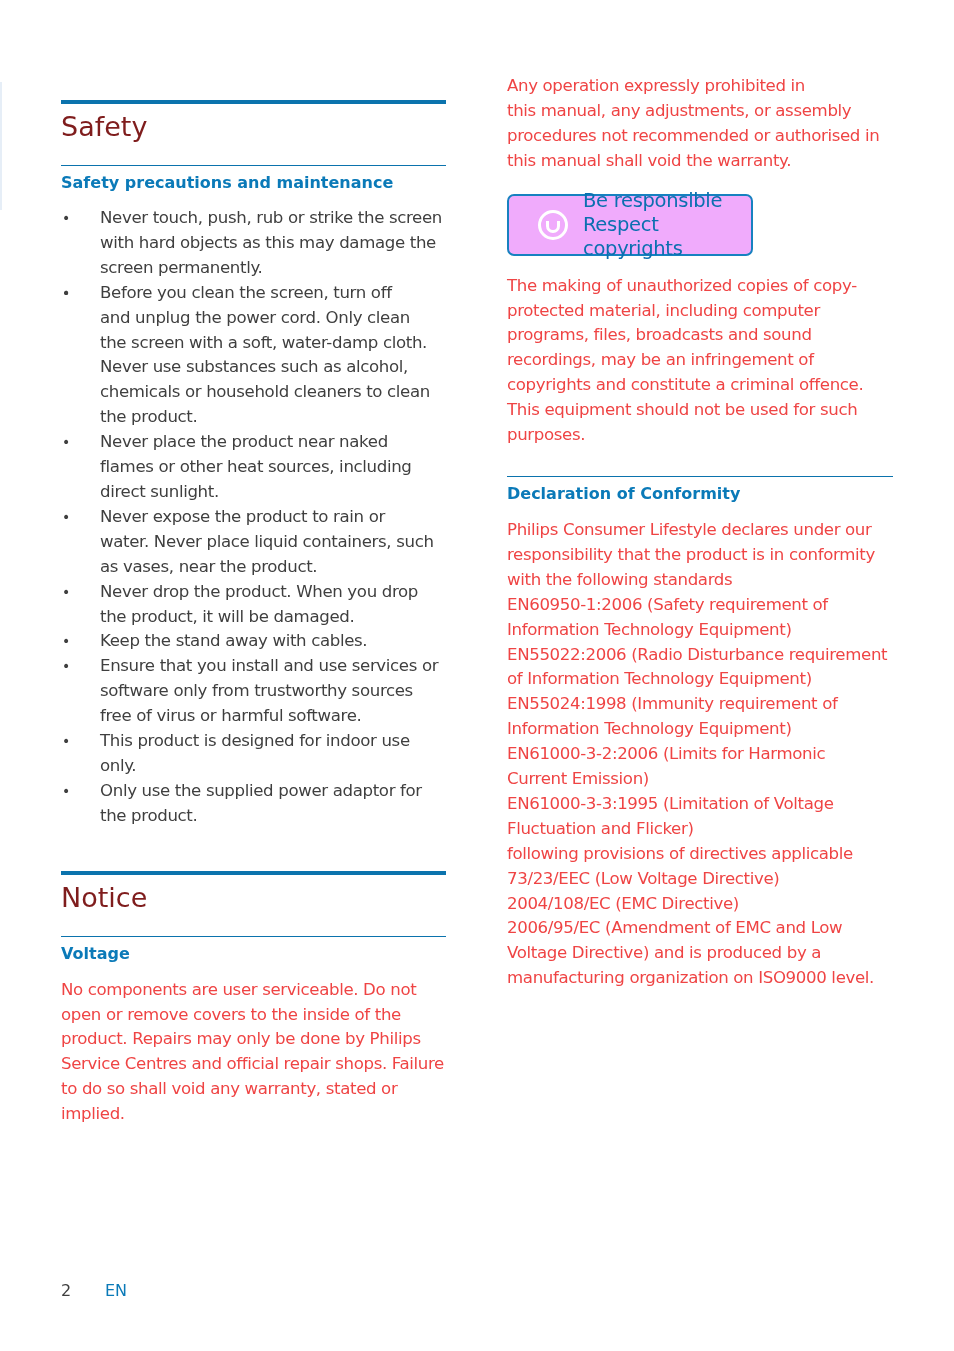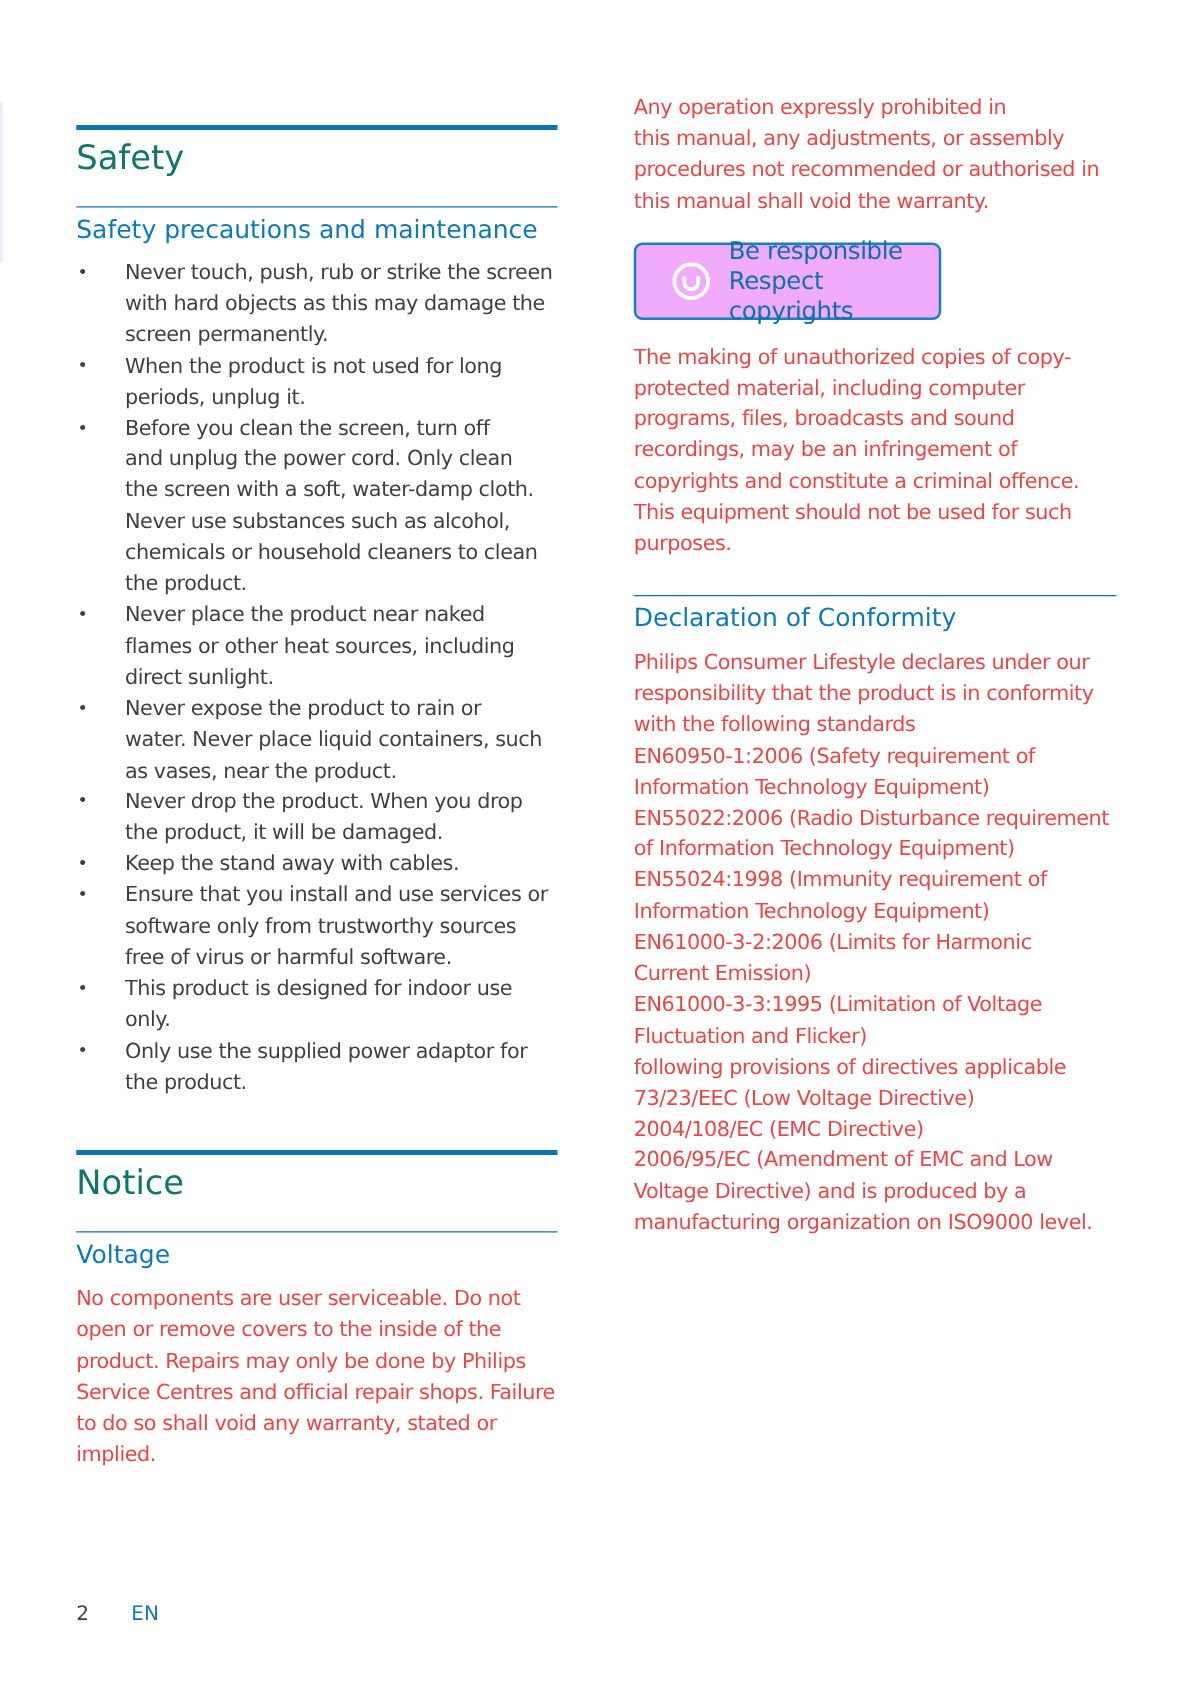--- a/index.html
+++ b/index.html
@@ -6,22 +6,22 @@
   body { width: 954px; height: 1351px; position: relative; overflow: hidden;
          font-family: "DejaVu Sans", "Liberation Sans", sans-serif; color: #3c3c3c; }
   .edge-mark { position: absolute; left: 0; top: 82px; width: 2px; height: 128px; background: #e6eef7; }
   .col { position: absolute; }
   .col-left { left: 61px; top: 68px; width: 385px; }
   .col-right { left: 507px; top: 74px; width: 386px; }
   .chapter { font-size: 42px; color: #0b7ab8; margin: 0; line-height: 56px; letter-spacing: 0.2px; font-weight: normal; }
   .chapter .num { display: inline-block; width: 64px; }
   .rule-thick { height: 4px; background: #0b73ad; }
   .rule-thin { height: 1px; background: #0b73ad; }
-  .h2 { font-size: 27px; color: #0f766e; margin: 0; font-weight: normal; line-height: 36px; }
-  .h3 { font-size: 20px; color: #0b7ab8; margin: 0; font-weight: normal; line-height: 28px; }
+  .h2 { font-size: 27px; color: #7f1d1d; margin: 0; font-weight: normal; line-height: 36px; }
+  .h3 { font-size: 16px; color: #0b7ab8; margin: 0; font-weight: bold; line-height: 28px; }
   .body-text { font-size: 16.6px; line-height: 24.9px; color: #ef4444; margin: 0; white-space: pre-line; letter-spacing: -0.35px; }
   ul.bullets { list-style: none; margin: 0; padding: 0; }
   ul.bullets li { position: relative; padding-left: 39px; font-size: 16.6px; line-height: 24.9px; color: #3f3f3f; white-space: pre-line; letter-spacing: -0.35px; }
   ul.bullets li .dot { position: absolute; left: 1px; top: 0; font-size: 14px; }
   .badge { display: flex; align-items: center; width: 246px; height: 62px; box-sizing: border-box;
            background: #f0abfc; border: 2px solid #1781c0; border-radius: 7px; padding-left: 28px; }
   .badge-icon { width: 32px; height: 32px; flex: none; }
   .badge-text { margin-left: 14px; color: #0b6fb0; font-size: 19.5px; line-height: 24px; letter-spacing: -0.3px; }
   .footer { position: absolute; top: 1281px; left: 61px; font-size: 16px; }
   .footer .page-num { color: #3f3f3f; }
@@ -37,22 +37,21 @@
   <div class="rule-thick" style="margin-top:32px;"></div>
   <h2 class="h2" style="margin-top:5px;">Safety</h2>
 
   <div class="rule-thin" style="margin-top:20px;"></div>
   <h3 class="h3" style="margin-top:3px;">Safety precautions and maintenance</h3>
 
   <ul class="bullets" style="margin-top:9px;">
     <li><span class="dot">•</span><span>Never touch, push, rub or strike the screen
 with hard objects as this may damage the
 screen permanently.</span></li>
-    <li><span class="dot">•</span><span>When the product is not used for long
-periods, unplug it.</span></li>
+    <li><span class="dot">•</span></li>
     <li><span class="dot">•</span><span>Before you clean the screen, turn off
 and unplug the power cord. Only clean
 the screen with a soft, water-damp cloth.
 Never use substances such as alcohol,
 chemicals or household cleaners to clean
 the product.</span></li>
     <li><span class="dot">•</span><span>Never place the product near naked
 flames or other heat sources, including
 direct sunlight.</span></li>
     <li><span class="dot">•</span><span>Never expose the product to rain or

